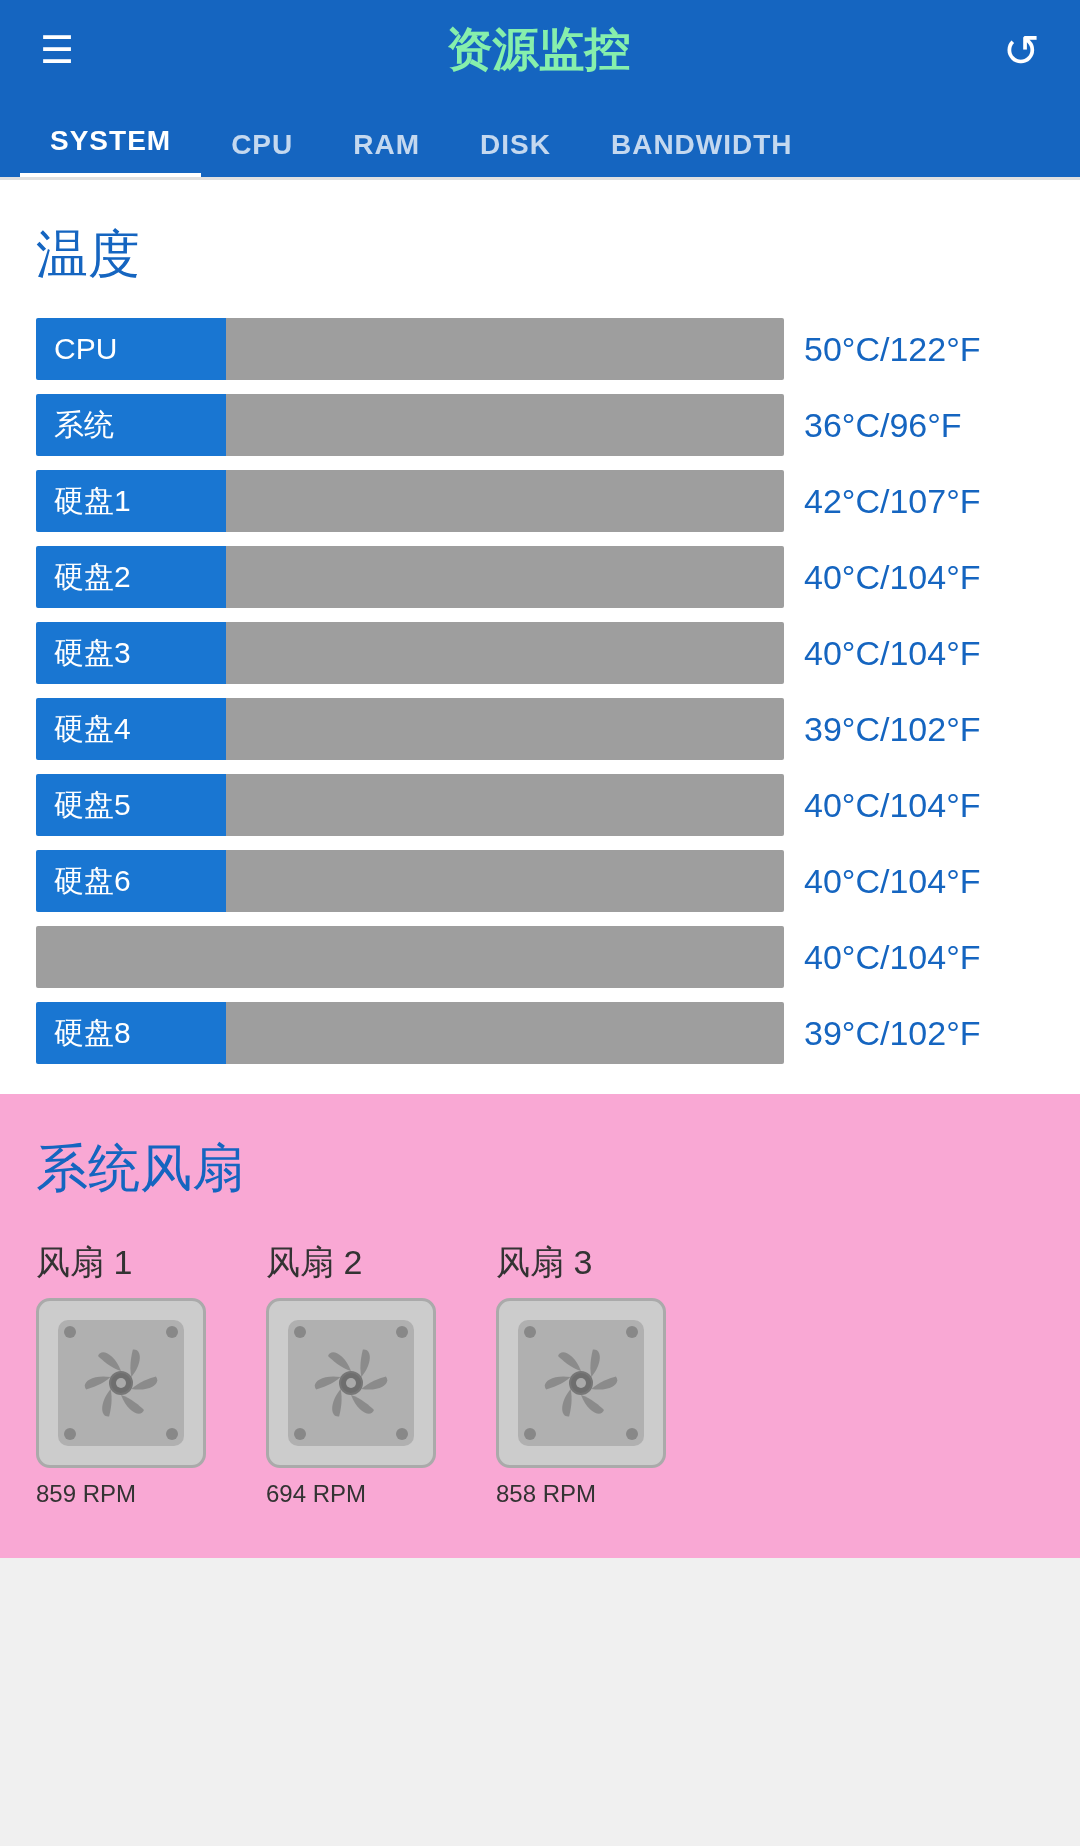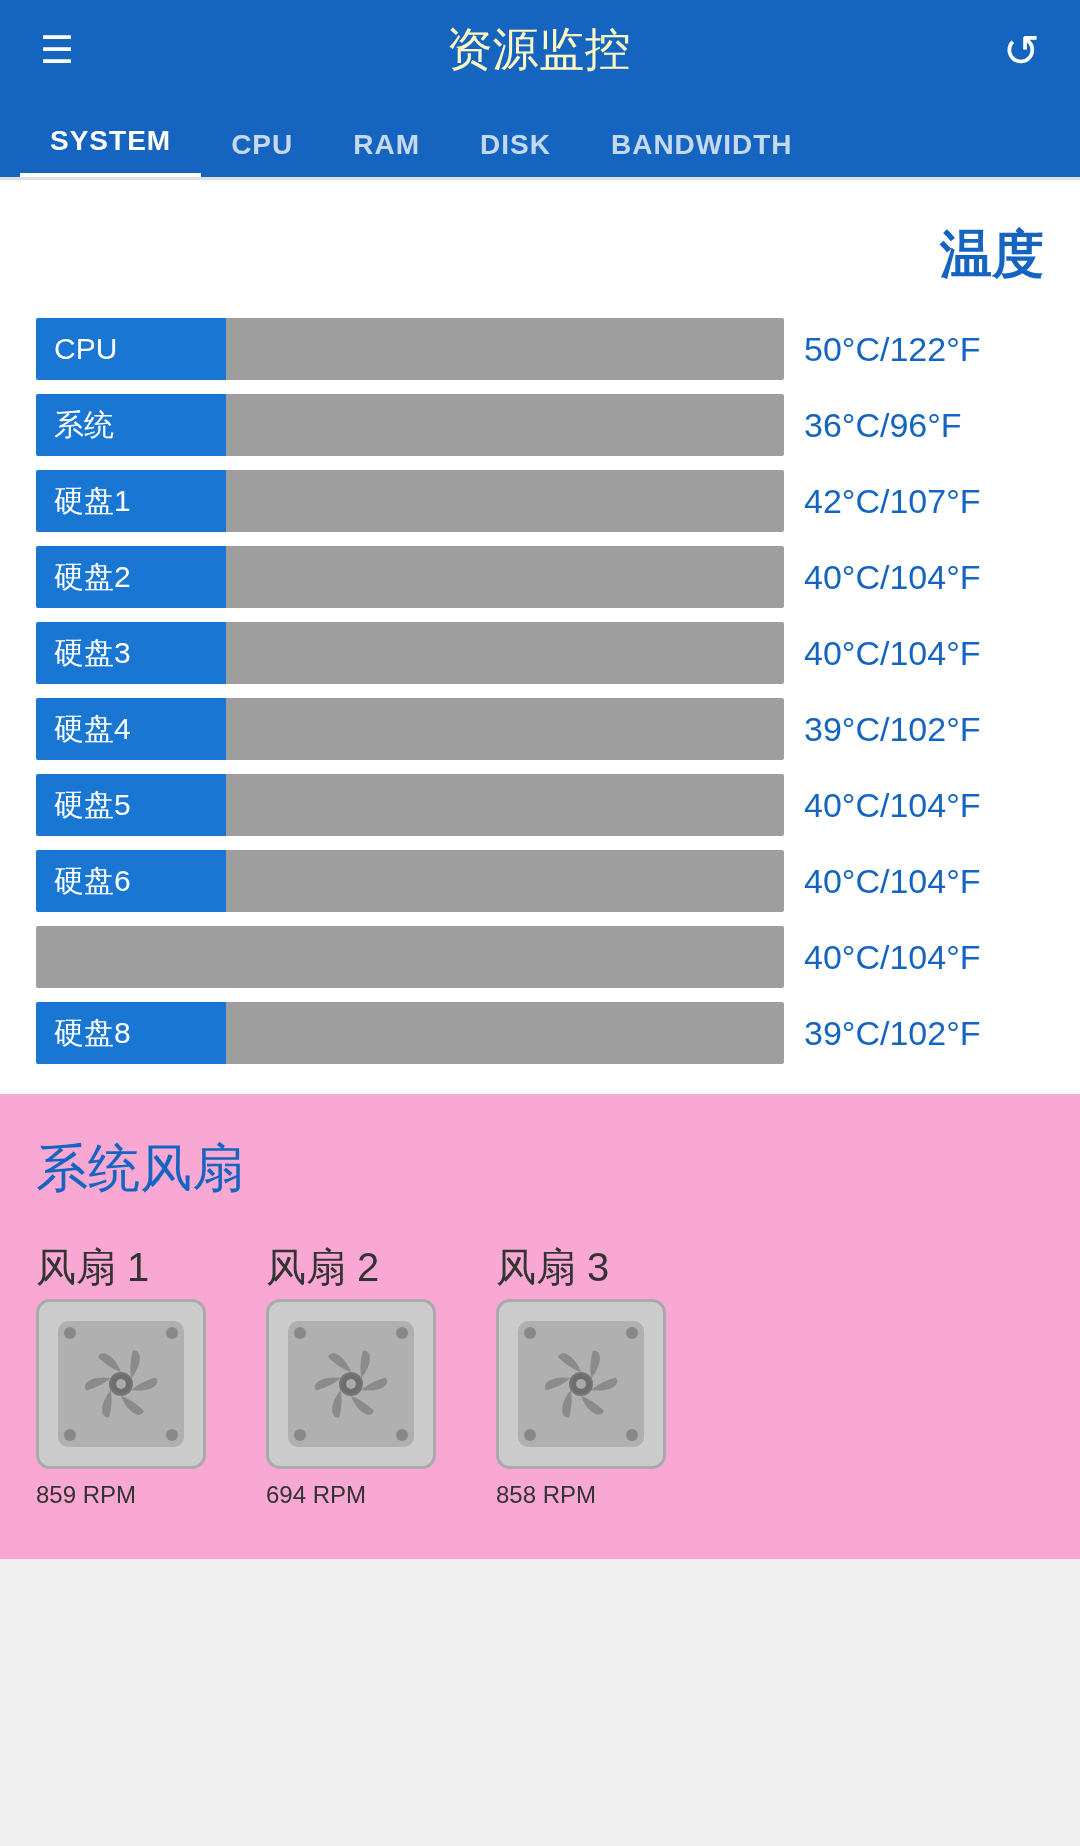--- a/index.html
+++ b/index.html
@@ -21,23 +21,23 @@
       padding: 0 40px;
       height: 100px;
     }
     .header-menu-icon {
       color: white;
       font-size: 38px;
       cursor: pointer;
       line-height: 1;
     }
     .header-title {
-      color: #fef9c3;
+      color: #86efac;
       font-size: 46px;
-      font-weight: normal;
+      font-weight: bold;
     }
     .header-refresh-icon {
       color: white;
       font-size: 44px;
       cursor: pointer;
     }
 
     
     .tab-bar {
       background: #1565C0;
@@ -65,23 +65,22 @@
     
     .content {
       background: #ffffff;
       padding: 40px 36px 30px 36px;
     }
 
     
     .section-title {
       color: #1565C0;
       font-size: 52px;
-      font-weight: bold;
+      font-weight: normal;
       margin-bottom: 28px;
-      text-align: right;
     }
 
     
     .temp-list {
       display: flex;
       flex-direction: column;
       gap: 14px;
     }
     .temp-row {
       display: flex;
@@ -132,22 +131,22 @@
       display: flex;
       gap: 60px;
     }
     .fan-item {
       display: flex;
       flex-direction: column;
       align-items: flex-start;
     }
     .fan-label {
       color: #333;
-      font-size: 40px;
-      margin-bottom: 4px;
+      font-size: 34px;
+      margin-bottom: 12px;
     }
     .fan-icon-wrapper {
       width: 170px;
       height: 170px;
       background: #cccccc;
       border-radius: 14px;
       display: flex;
       align-items: center;
       justify-content: center;
       margin-bottom: 12px;

